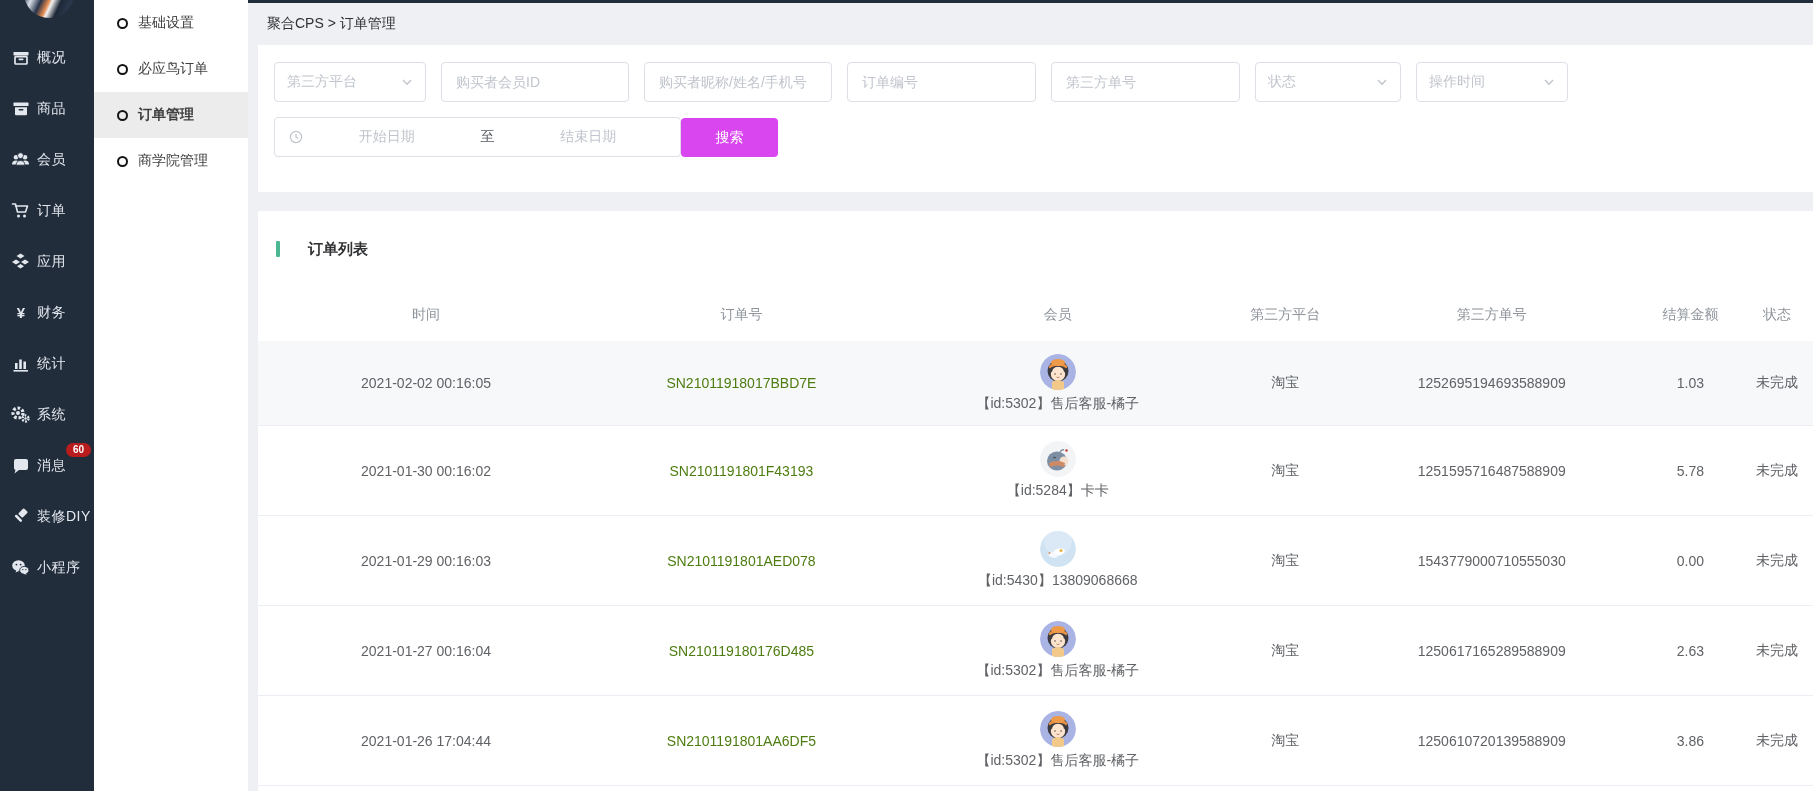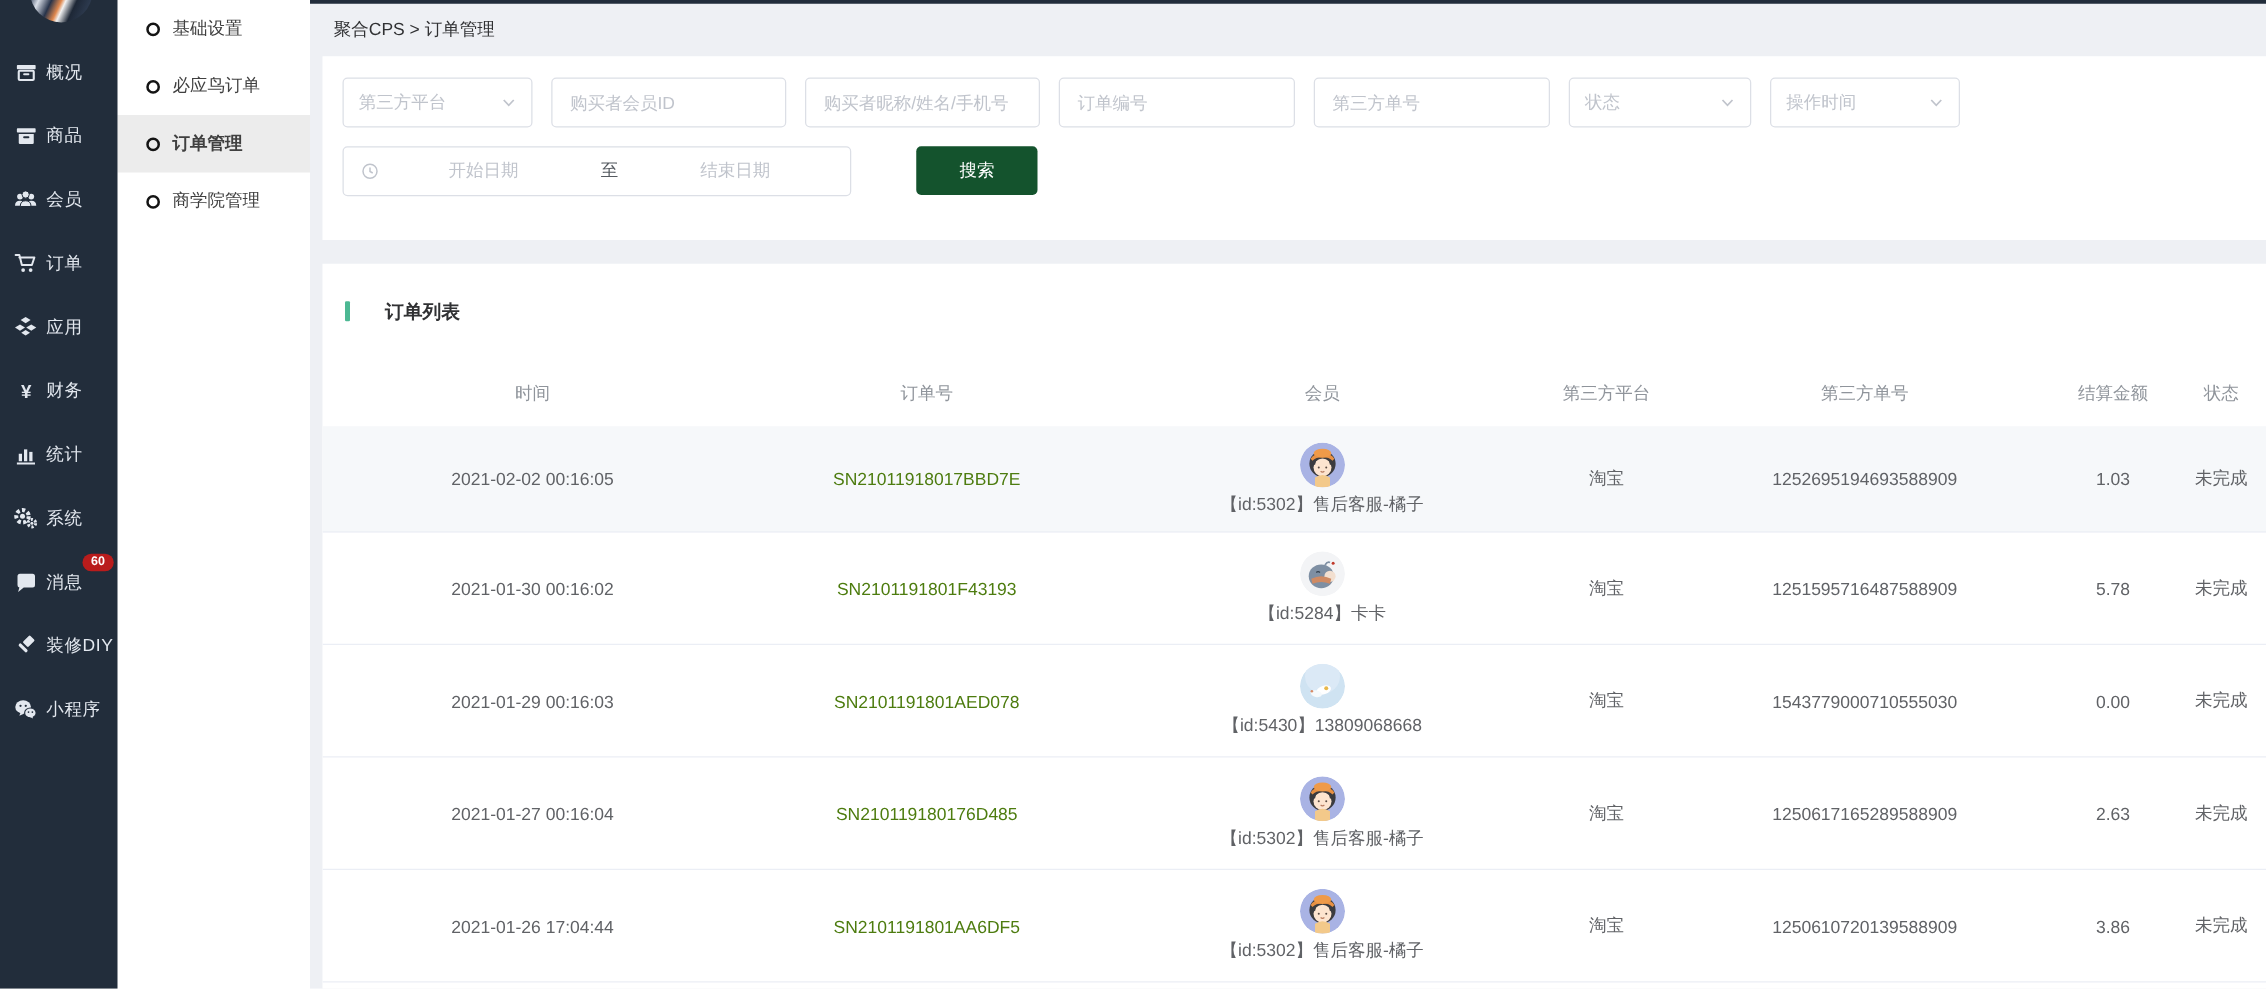--- a/index.html
+++ b/index.html
@@ -43,26 +43,26 @@
   .filter-row { display:flex; gap:15px; }
   .ctrl {
     height:40px; border:1px solid #dcdfe6; border-radius:4px; background:#fff;
     font-size:14px; color:#606266; font-family:inherit;
   }
   .sel { display:flex; align-items:center; justify-content:space-between; padding:0 12px; color:#c0c4cc; cursor:pointer; }
   .sel .chev { display:flex; }
   input.ctrl { padding:0 14px; outline:none; }
   input.ctrl::placeholder { color:#c0c4cc; }
   .w152{width:152px}.w188{width:188px}.w189{width:189px}.w146{width:146px}
-  .frow2 { margin-top:15px; display:flex; align-items:flex-start;gap:40px; }
+  .frow2 { margin-top:15px; display:flex; align-items:flex-end; }
   .date-range { width:407px; display:flex; align-items:center; padding:0 14px; gap:6px; cursor:pointer; }
   .date-ph { flex:1; text-align:center; color:#c0c4cc; font-size:14px; }
   .date-to { color:#555a60; font-size:14px; padding:0 10px; }
-  .search-btn { margin-left:12px; width:97px; height:39px; border:none; border-radius:4px;
-    background:#14532d; color:#fff; font-size:14px; font-family:inherit; cursor:pointer; }
+  .search-btn { width:97px; height:39px; border:none; border-radius:4px;
+    background:#d946ef; color:#fff; font-size:14px; font-family:inherit; cursor:pointer; }
 
   .gap { height:19px; }
 
   
   .table-panel { flex:1; padding-top:28px; overflow:hidden; }
   .tbl-title { display:flex; align-items:center; gap:28px; padding-left:18px; height:20px; }
   .tbar { width:4px; height:16px; background:#4cb893; border-radius:1px; }
   .ttext { font-size:15px; font-weight:bold; color:#303133; }
   .thead { display:flex; margin-top:30px; height:52px; align-items:center; color:#8f949b; font-size:14px; }
   .trow { display:flex; height:90px; align-items:center; border-bottom:1px solid #ebeef5; font-size:14px; color:#606266; cursor:pointer; }

